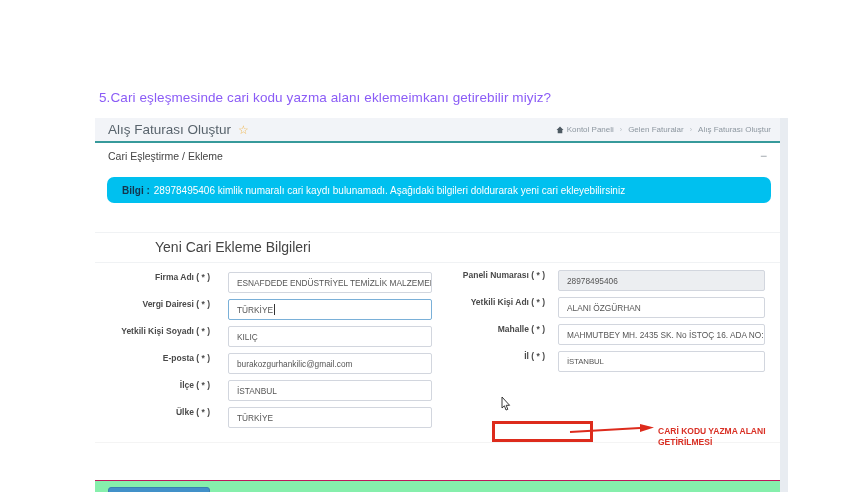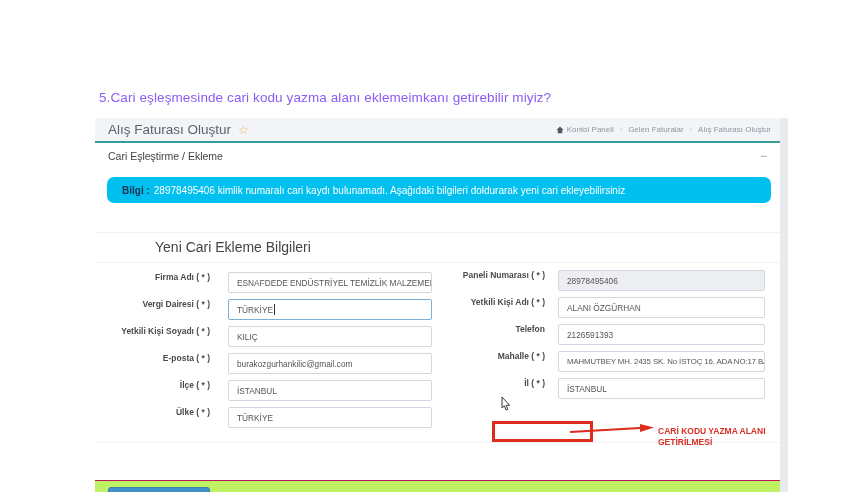--- a/index.html
+++ b/index.html
@@ -1,21 +1,21 @@
 <!DOCTYPE html>
 <html><head>
 <meta charset="utf-8">
 <style>
   * { box-sizing: border-box; margin: 0; padding: 0; }
   html,body { width: 868px; height: 492px; background: #ffffff; overflow: hidden; }
   body { position: relative; font-family: "Liberation Sans", sans-serif; }
 
   .question { position: absolute; left: 99px; top: 90px; font-size: 13.5px; color: #8b5cf6; letter-spacing: .1px; }
 
-  .app { position: absolute; left: 95px; top: 118px; width: 685px; height: 374px; background: #bef264; }
+  .app { position: absolute; left: 95px; top: 118px; width: 685px; height: 374px; background: #86efac; }
 
   
   .content-header { position: absolute; left: 0; top: 0; width: 685px; height: 23px; background: #f2f4f8; display: flex; align-items: center; }
   .app-title { margin-left: 13px; font-size: 13.5px; color: #59646d; }
   .star { margin-left: 7px; font-size: 12px; color: #f0b64f; line-height: 1; }
   .breadcrumb { margin-left: auto; margin-right: 9px; display: flex; align-items: center; gap: 6px; font-size: 8px; color: #8d97a0; }
   .bc-link { color: #8d97a0; text-decoration: none; display: inline-flex; align-items: center; gap: 3px; cursor: pointer; }
   .bc-sep { color: #b7bec5; font-size: 7px; }
   .home-ic svg { display: block; }
 
@@ -162,26 +162,20 @@
     </div>
   </div>
 
   <div class="frow">
     <label class="flabel">Yetkili Kişi Adı ( * )</label>
     <div class="finput normal">
       <span class="ftext">ALANI ÖZGÜRHAN</span>
     </div>
   </div>
 
-  <div class="frow">
-    <label class="flabel">Telefon</label>
-    <div class="finput normal">
-      <span class="ftext">2126591393</span>
-    </div>
-  </div>
 
   <div class="frow">
     <label class="flabel">Mahalle ( * )</label>
     <div class="finput normal">
       <span class="ftext">MAHMUTBEY MH. 2435 SK. No İSTOÇ 16. ADA NO:17 BAĞCILAR</span>
     </div>
   </div>
 
   <div class="frow">
     <label class="flabel">İl ( * )</label>

